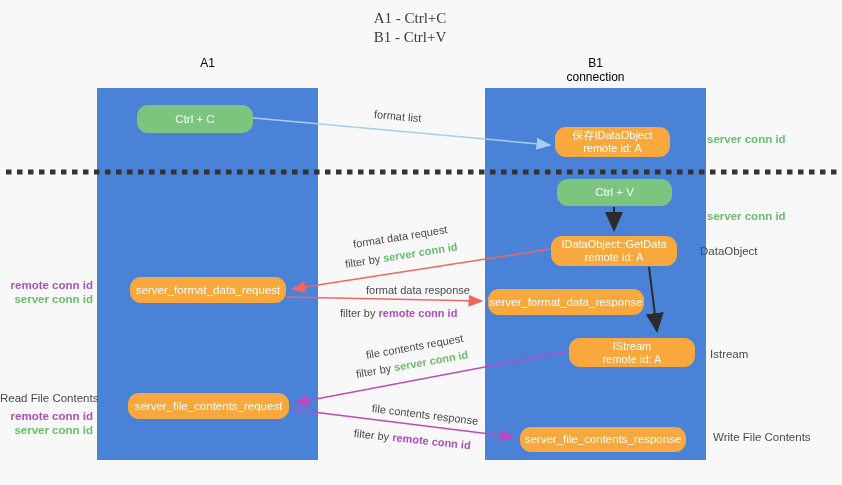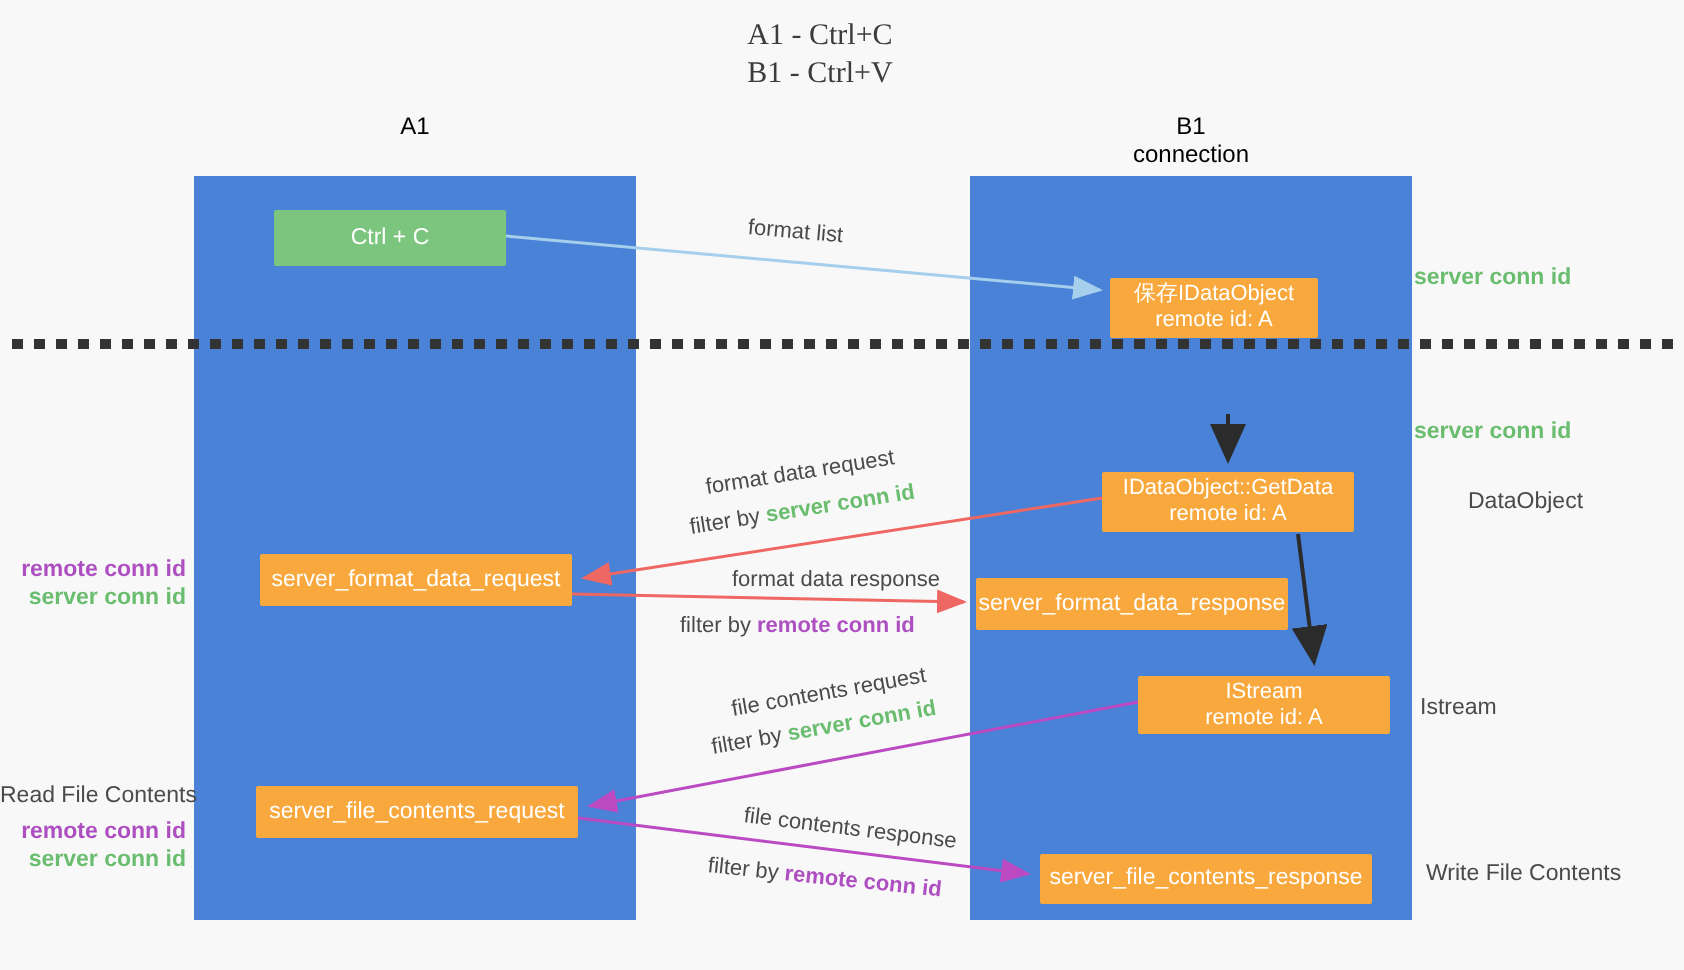--- a/index.html
+++ b/index.html
@@ -6,21 +6,21 @@
   body{font-family:"Liberation Sans","DejaVu Sans",sans-serif;}
   #stage{position:relative;width:842px;height:485px;background:#f8f8f8;overflow:hidden;}
 
   .lifeline{position:absolute;background:#4a82d8;}
   .lifeline-header{position:absolute;text-align:center;font-size:12px;line-height:14px;color:#000000;}
 
   .diagram-title{position:absolute;left:320px;top:9px;width:180px;text-align:center;
     font-size:15px;line-height:19px;color:#3c3c3c;font-family:Liberation Serif, serif;}
 
   .node{position:absolute;display:flex;flex-direction:column;align-items:center;justify-content:center;
-    color:#fff;font-size:11.5px;line-height:13px;text-align:center;border-radius:1px;}
+    color:#fff;font-size:11.5px;line-height:13px;text-align:center;border-radius:11px;}
   .node.green{background:#7cc57e;}
   .node.orange{background:#f8a83c;}
 
   .arrow-label{position:absolute;font-size:11px;color:#4a4a4a;white-space:nowrap;transform-origin:left center;}
   .key-green{color:#6abd6e;font-weight:bold;}
   .key-purple{color:#ad4fc0;font-weight:bold;}
 
   .side-right{position:absolute;left:707px;font-size:11.5px;white-space:nowrap;}
   .side-left{position:absolute;left:0;width:93px;text-align:right;font-size:11.5px;white-space:nowrap;}
   .plain{color:#4a4a4a;font-weight:normal;}
@@ -70,25 +70,28 @@
   </div>
   <div class="lifeline-header" style="left:485px;top:56px;width:221px;">
     <div>B1</div>
     <div>connection</div>
   </div>
 
   <div class="node green" style="left:137px;top:105px;width:116px;height:28px;">
     <span>Ctrl + C</span>
   </div>
 
-  <div class="node orange" style="left:555px;top:127px;width:104px;height:30px;font-size:11px;margin-top:12px;">
+  <div class="node orange" style="left:555px;top:127px;width:115px;height:30px;font-size:11px;">
     <span>保存IDataObject</span>
     <span>remote id: A</span>
   </div>
 
+  <div class="node green" style="left:557px;top:179px;width:115px;height:27px;">
+    <span>Ctrl + V</span>
+  </div>
 
   <div class="node orange" style="left:551px;top:236px;width:126px;height:30px;font-size:11px;">
     <span>IDataObject::GetData</span>
     <span>remote id: A</span>
   </div>
 
   <div class="node orange" style="left:130px;top:277px;width:156px;height:26px;">
     <span>server_format_data_request</span>
   </div>
 
@@ -130,21 +133,21 @@
   </div>
 
   <div class="arrow-label" style="left:372px;top:402px;transform:rotate(7deg);">file contents response</div>
   <div class="arrow-label" style="left:354px;top:427px;transform:rotate(6deg);">
     <span class="plain">filter by</span>
     <span class="key-purple">remote conn id</span>
   </div>
 
   <div class="side-right key-green" style="top:133px;">server conn id</div>
   <div class="side-right key-green" style="top:210px;">server conn id</div>
-  <div class="side-right plain" style="top:245px;left:734px;text-align:right;">DataObject</div>
+  <div class="side-right plain" style="top:245px;left:700px;text-align:right;">DataObject</div>
   <div class="side-right plain" style="top:348px;left:710px;">Istream</div>
   <div class="side-right plain" style="top:431px;left:713px;">Write File Contents</div>
 
   <div class="side-left key-purple" style="top:279px;">remote conn id</div>
   <div class="side-left key-green" style="top:293px;">server conn id</div>
   <div class="side-left plain" style="top:392px;">Read File Contents</div>
   <div class="side-left key-purple" style="top:410px;">remote conn id</div>
   <div class="side-left key-green" style="top:424px;">server conn id</div>
 
 </div>

